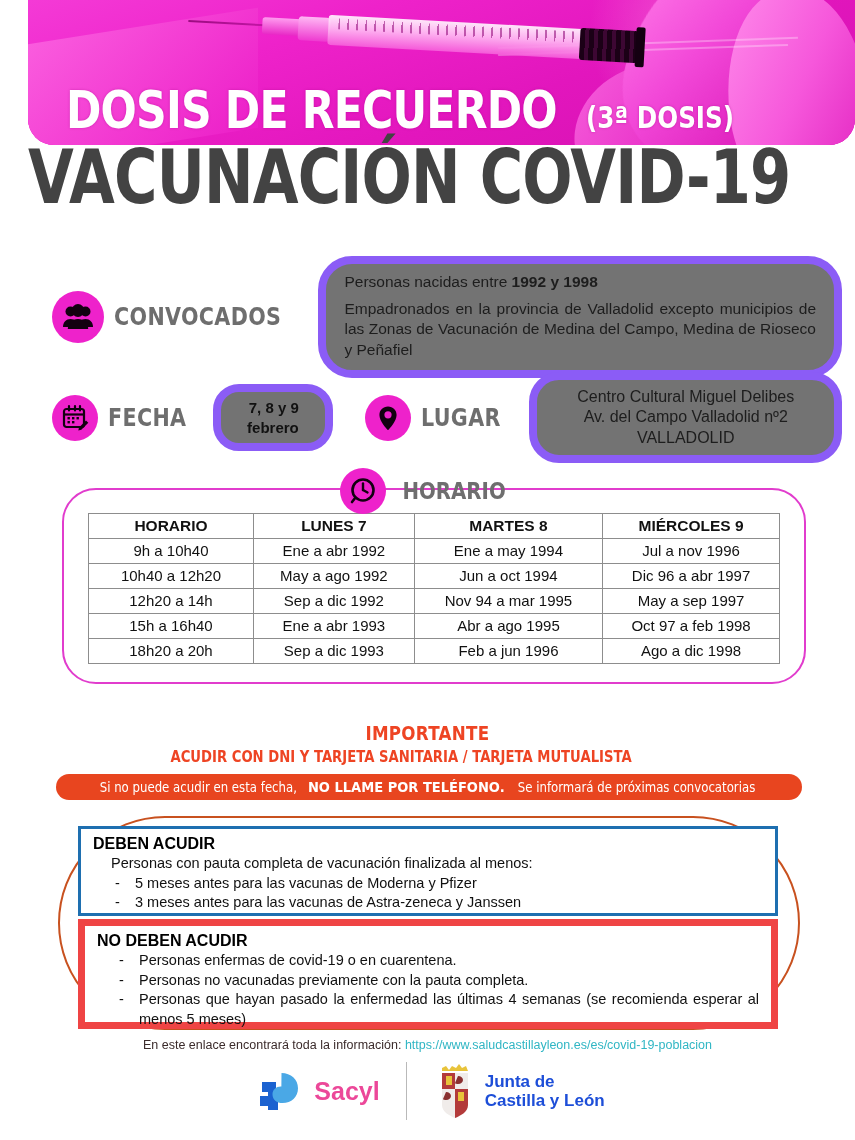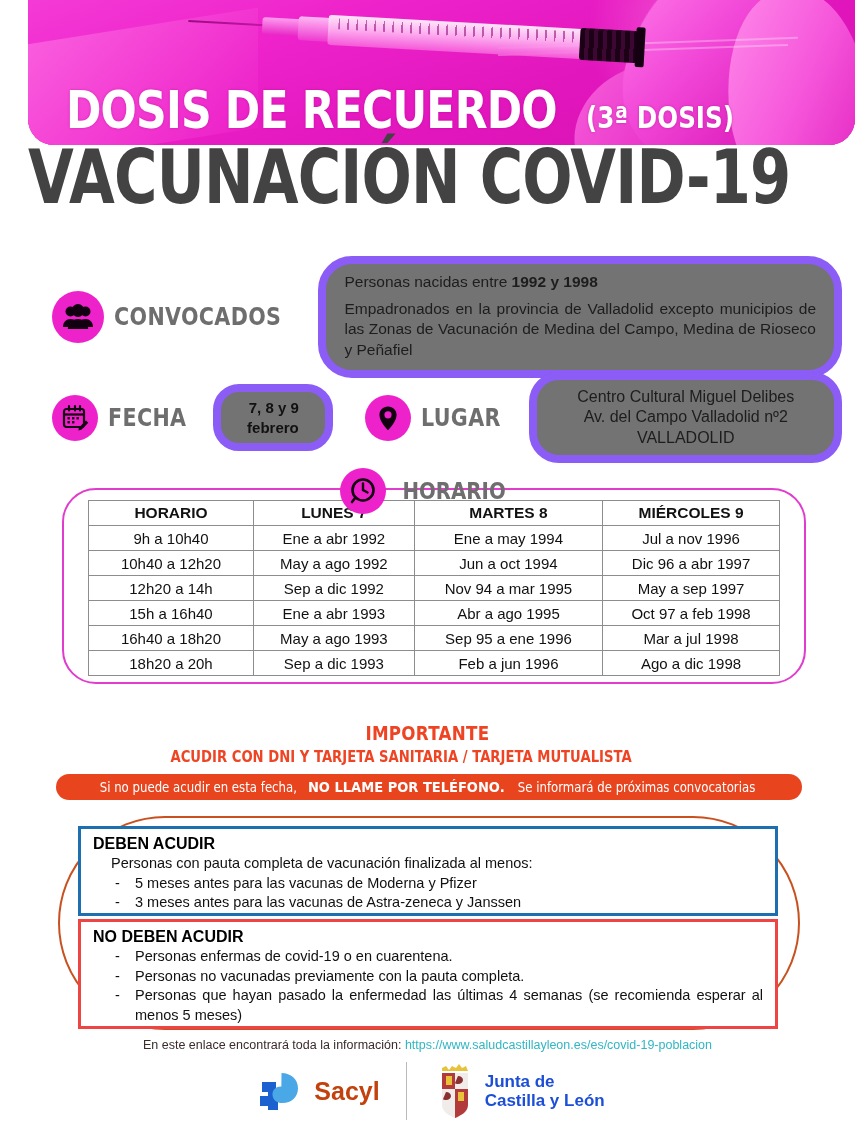--- a/index.html
+++ b/index.html
@@ -199,21 +199,21 @@
   .orange-oval{
     position:absolute; left:58px; top:816px; width:742px; height:214px;
     border:2px solid #c8511f; border-radius:110px; background:transparent;
   }
   .box-blue{
     position:absolute; left:78px; top:826px; width:700px; height:90px;
     border:3px solid #1e6fb0; background:#fff; padding:6px 12px 4px 12px;
   }
   .box-red{
     position:absolute; left:78px; top:919px; width:700px; height:110px;
-    border:3px solid #ef4444; background:#fff; padding:6px 12px 4px 12px;
+    border:7px solid #ef4444; background:#fff; padding:6px 12px 4px 12px;
   }
   .box-title{
     font-weight:700; font-size:16px; color:#000; margin-bottom:1px;
   }
   .box-line{ font-size:14.5px; color:#111; line-height:1.35; padding-left:18px; }
   .box-bul{ font-size:14.5px; color:#111; line-height:1.35;
      display:flex; gap:12px; padding-left:22px; }
   .box-bul .dash{ width:8px; flex:0 0 auto; }
   .box-bul .txt{ flex:1; text-align:justify; }
 
@@ -221,21 +221,21 @@
   .footer-link{
     position:absolute; left:0; top:1038px; width:855px; text-align:center;
     font-size:12.5px; color:#3b2b2b;
   }
   .footer-link .url{ color:#30b6c4; }
   .footer-logos{
     position:absolute; left:0; top:1062px; width:855px;
     display:flex; align-items:center; justify-content:center; gap:26px;
   }
   .sacyl{ display:flex; align-items:center; gap:6px; }
-  .sacyl-word{ color:#c2410c; font-weight:700; font-size:25px; }
+  .sacyl-word{ color:#ec4899; font-weight:700; font-size:25px; }
   .divider-v{ width:1px; height:58px; background:#b9b9b9; }
   .jcyl{ display:flex; align-items:center; gap:8px; }
   .jcyl-word{ color:#1d4ed8; font-weight:700; font-size:17px; line-height:1.12; }
 </style>
 </head>
 <body>
 
 <div class="header-banner">
   <div class="photo-layer">
     <div class="photo-desk"></div>
@@ -360,26 +360,20 @@
           <td>Nov 94 a mar 1995</td>
           <td>May a sep 1997</td>
         </tr>
       <tr>
           <td>15h a 16h40</td>
           <td>Ene a abr 1993</td>
           <td>Abr a ago 1995</td>
           <td>Oct 97 a feb 1998</td>
         </tr>
       <tr>
-          <td>16h40 a 18h20</td>
-          <td>May a ago 1993</td>
-          <td>Sep 95 a ene 1996</td>
-          <td>Mar a jul 1998</td>
-        </tr>
-      <tr>
           <td>18h20 a 20h</td>
           <td>Sep a dic 1993</td>
           <td>Feb a jun 1996</td>
           <td>Ago a dic 1998</td>
         </tr>
     </tbody>
   </table>
 </div>
 
 <div class="importante">

